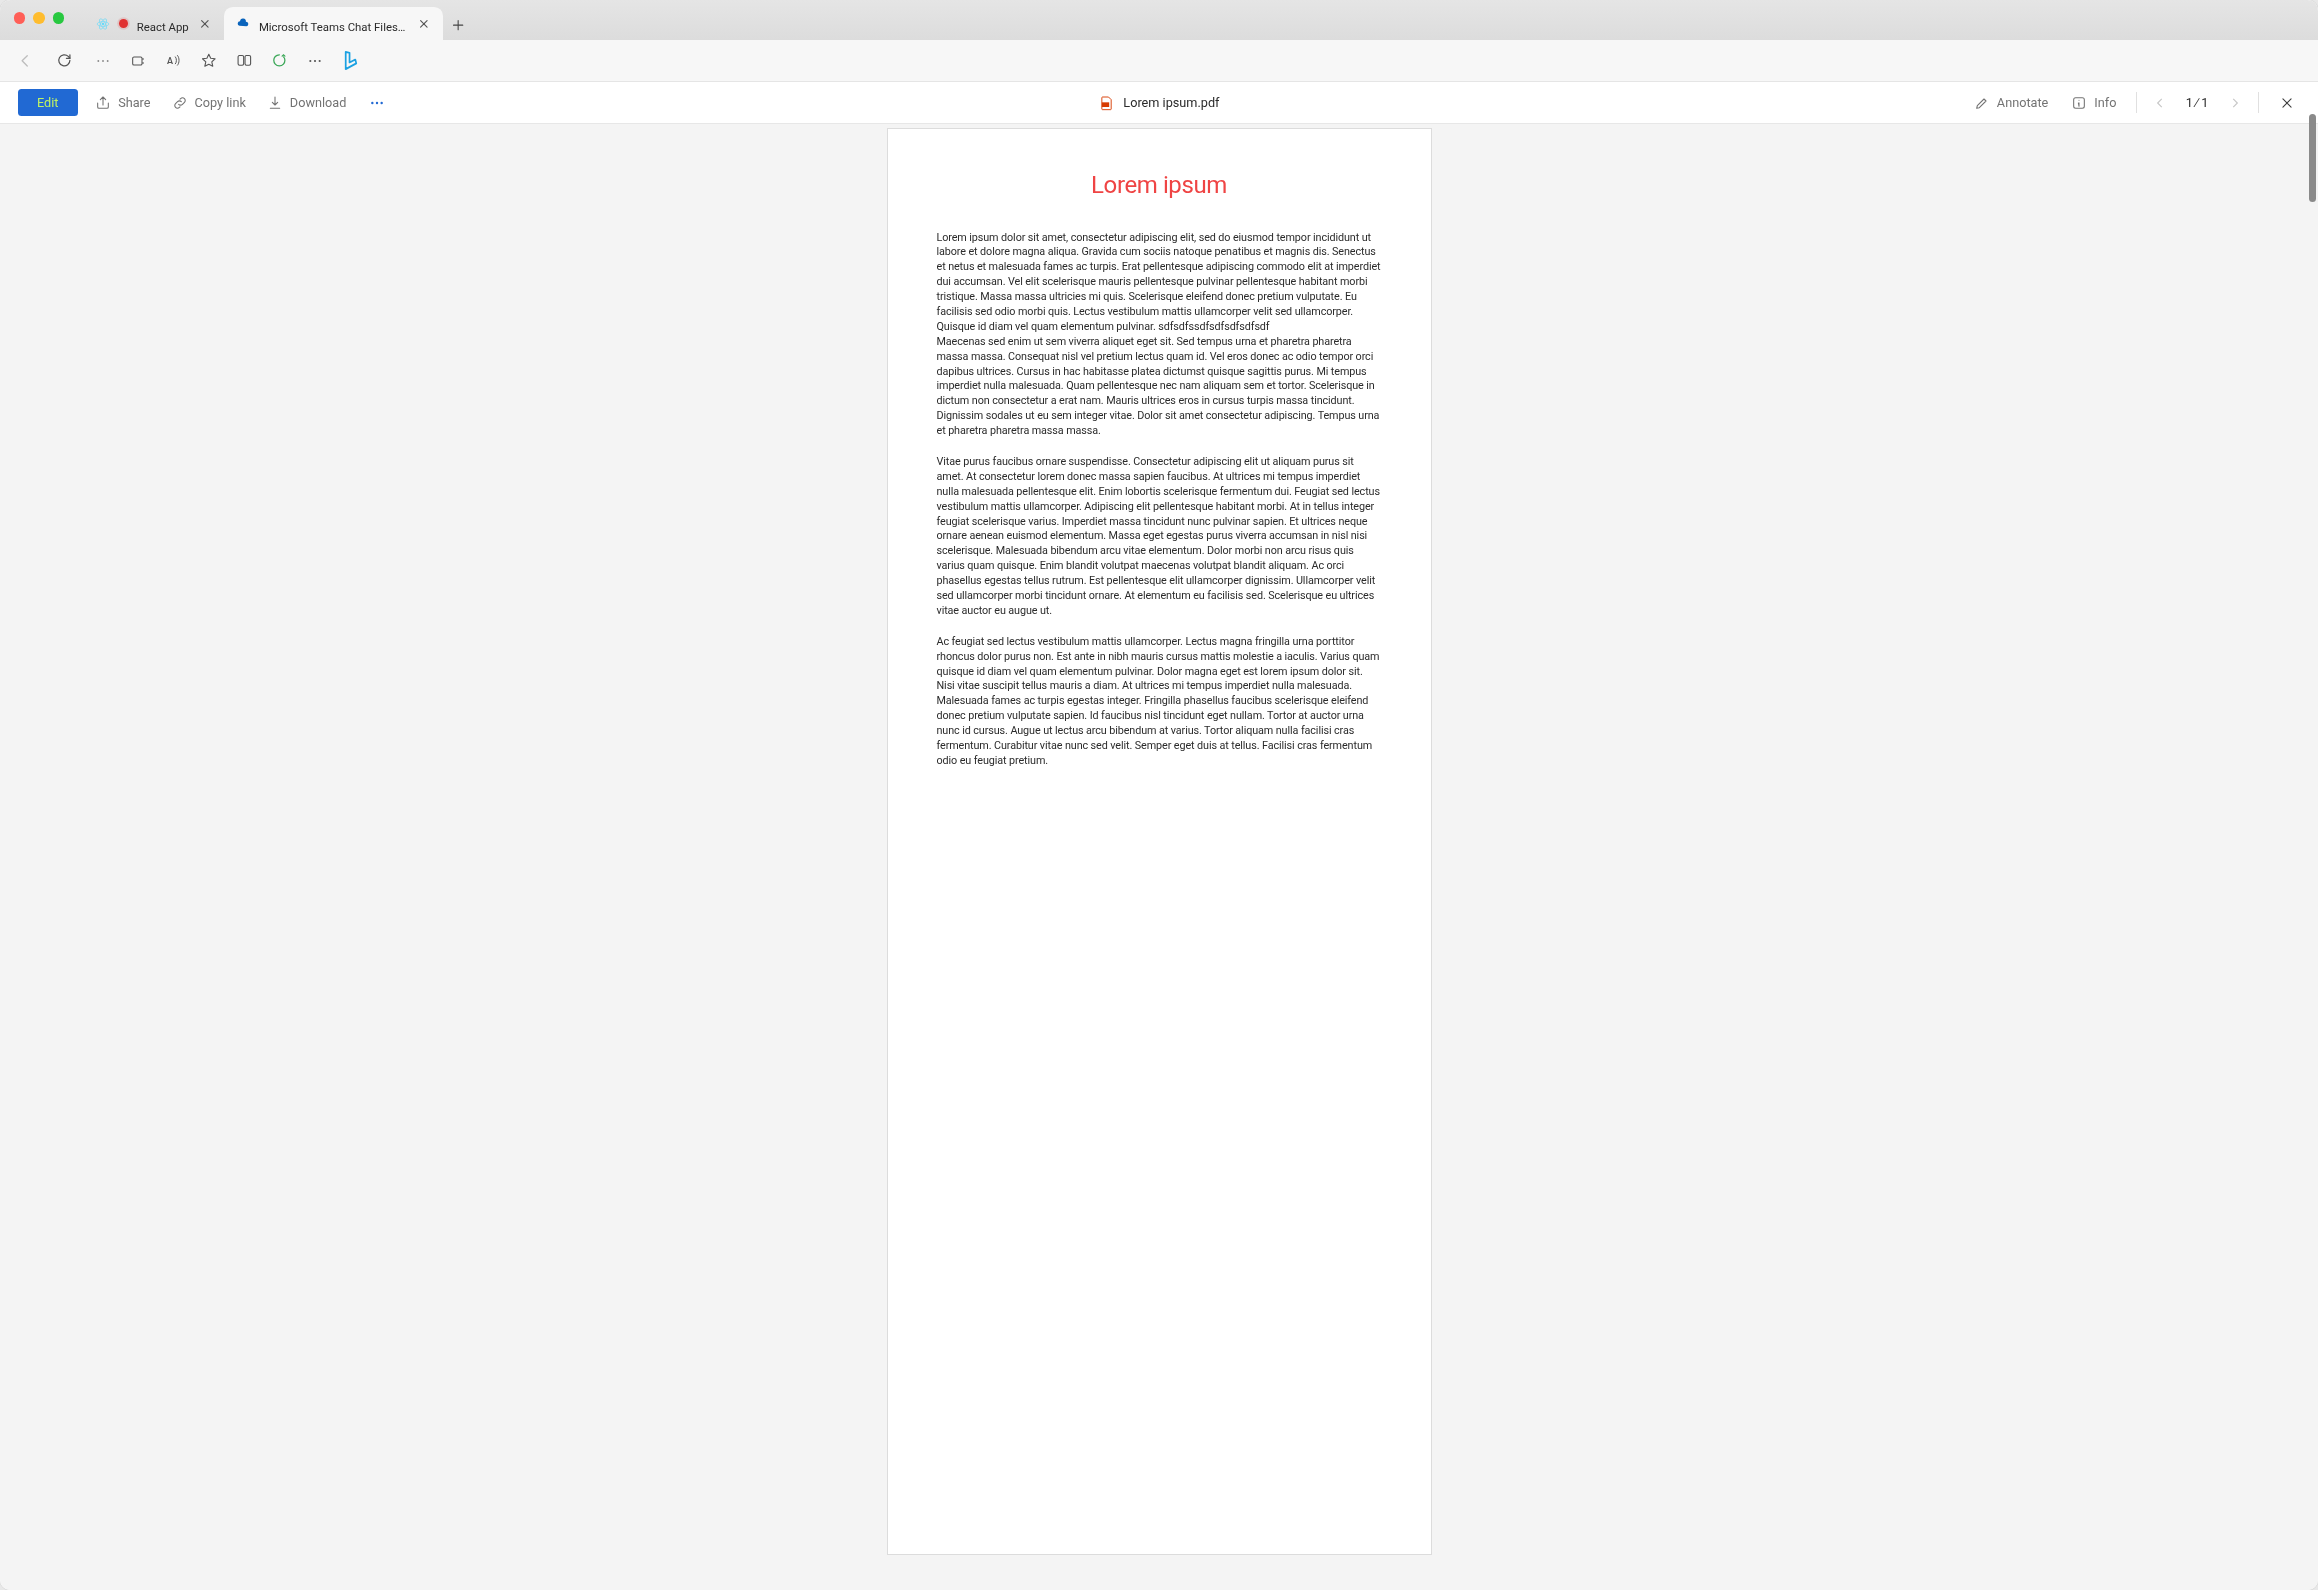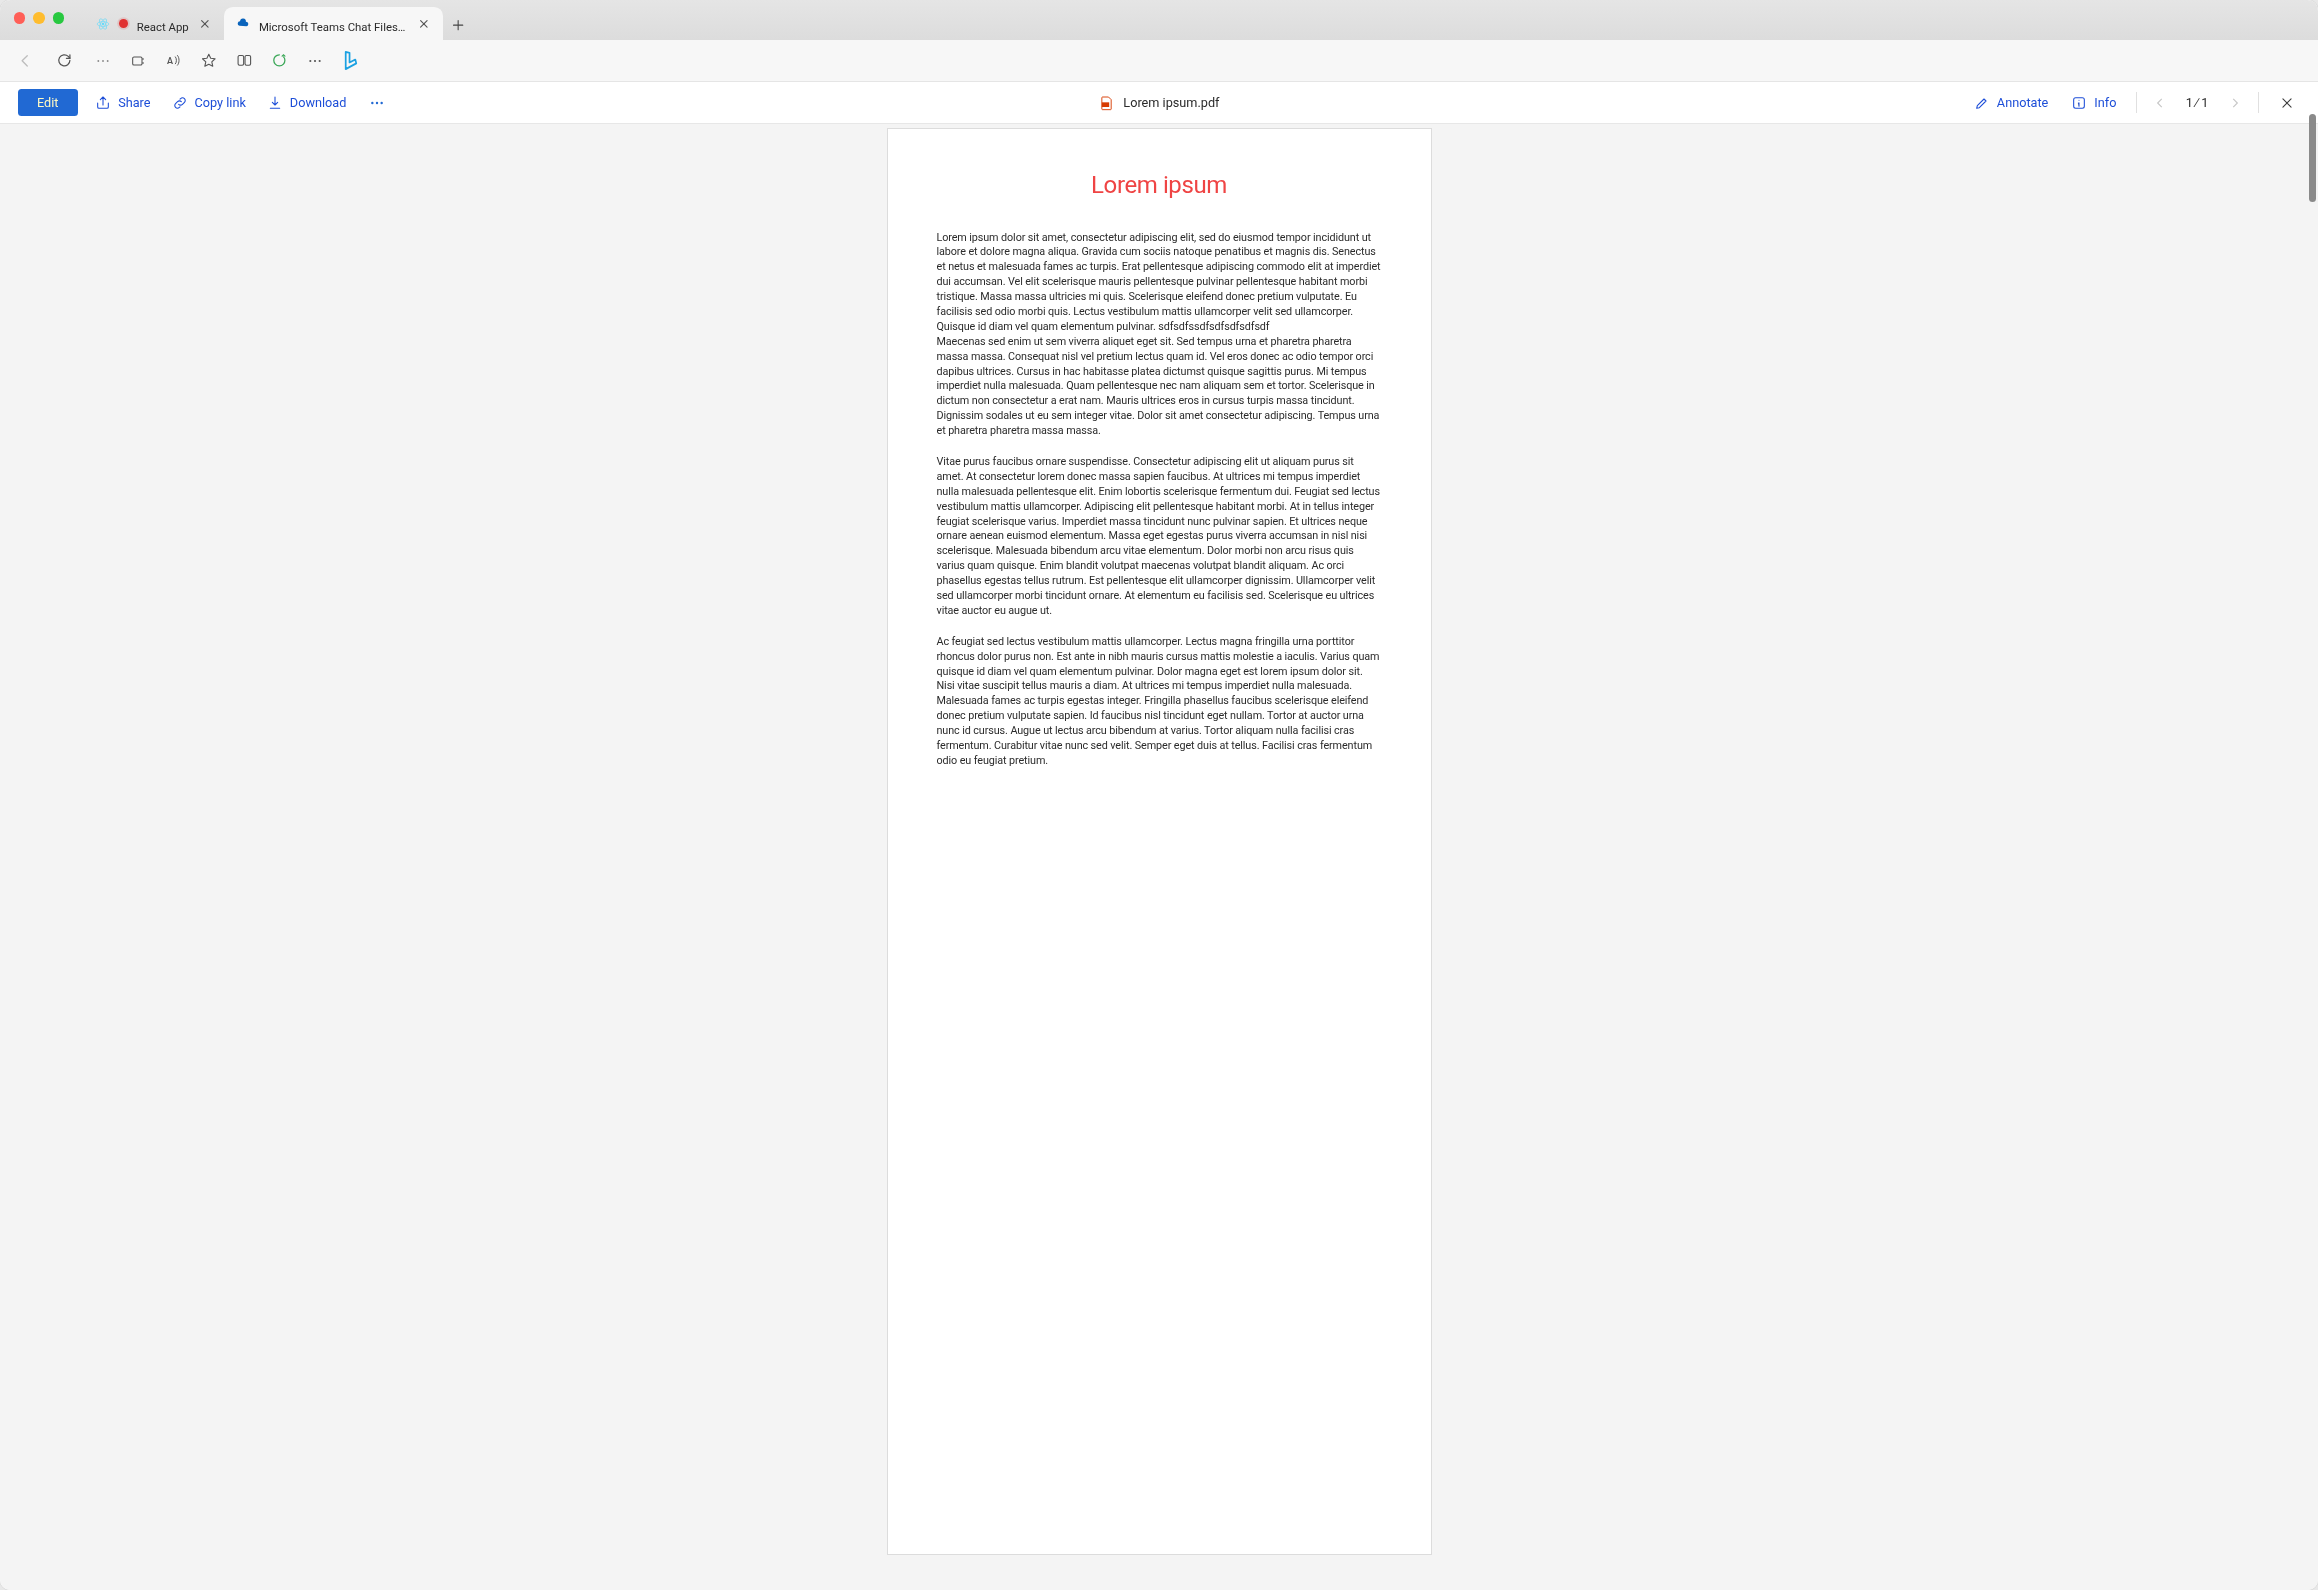--- a/index.html
+++ b/index.html
@@ -113,31 +113,31 @@
     align-items: center;
     padding: 0 17.6px;
     gap: 14px;
     border-bottom: 0.9px solid #e7e7e7;
     font-size: 12.7px;
     color: #2b2b2b;
     position: relative;
   }
   .btn-primary {
     background: #2169d3;
-    color: #fef9c3;
+    color: #bef264;
     border-radius: 3.5px;
     padding: 6.2px 19.3px;
     font-size: 12.7px;
   }
   .tb-btn {
     display: flex;
     align-items: center;
     gap: 7px;
     padding: 5.3px 3.5px;
-    color: #1d4ed8;
+    color: #737373;
   }
   .tb-btn svg { width:16px; height:16px; }
   .tb-sep { width:0.9px; height:21px; background:#e0e0e0; }
   .tb-more {
     width:26px; height:26px; display:flex; align-items:center; justify-content:center; color:#2169d3;
   }
   .doc-title-wrap {
     position:absolute; left:50%; transform:translateX(-50%);
     display:flex; align-items:center; gap:8.8px;
   }

